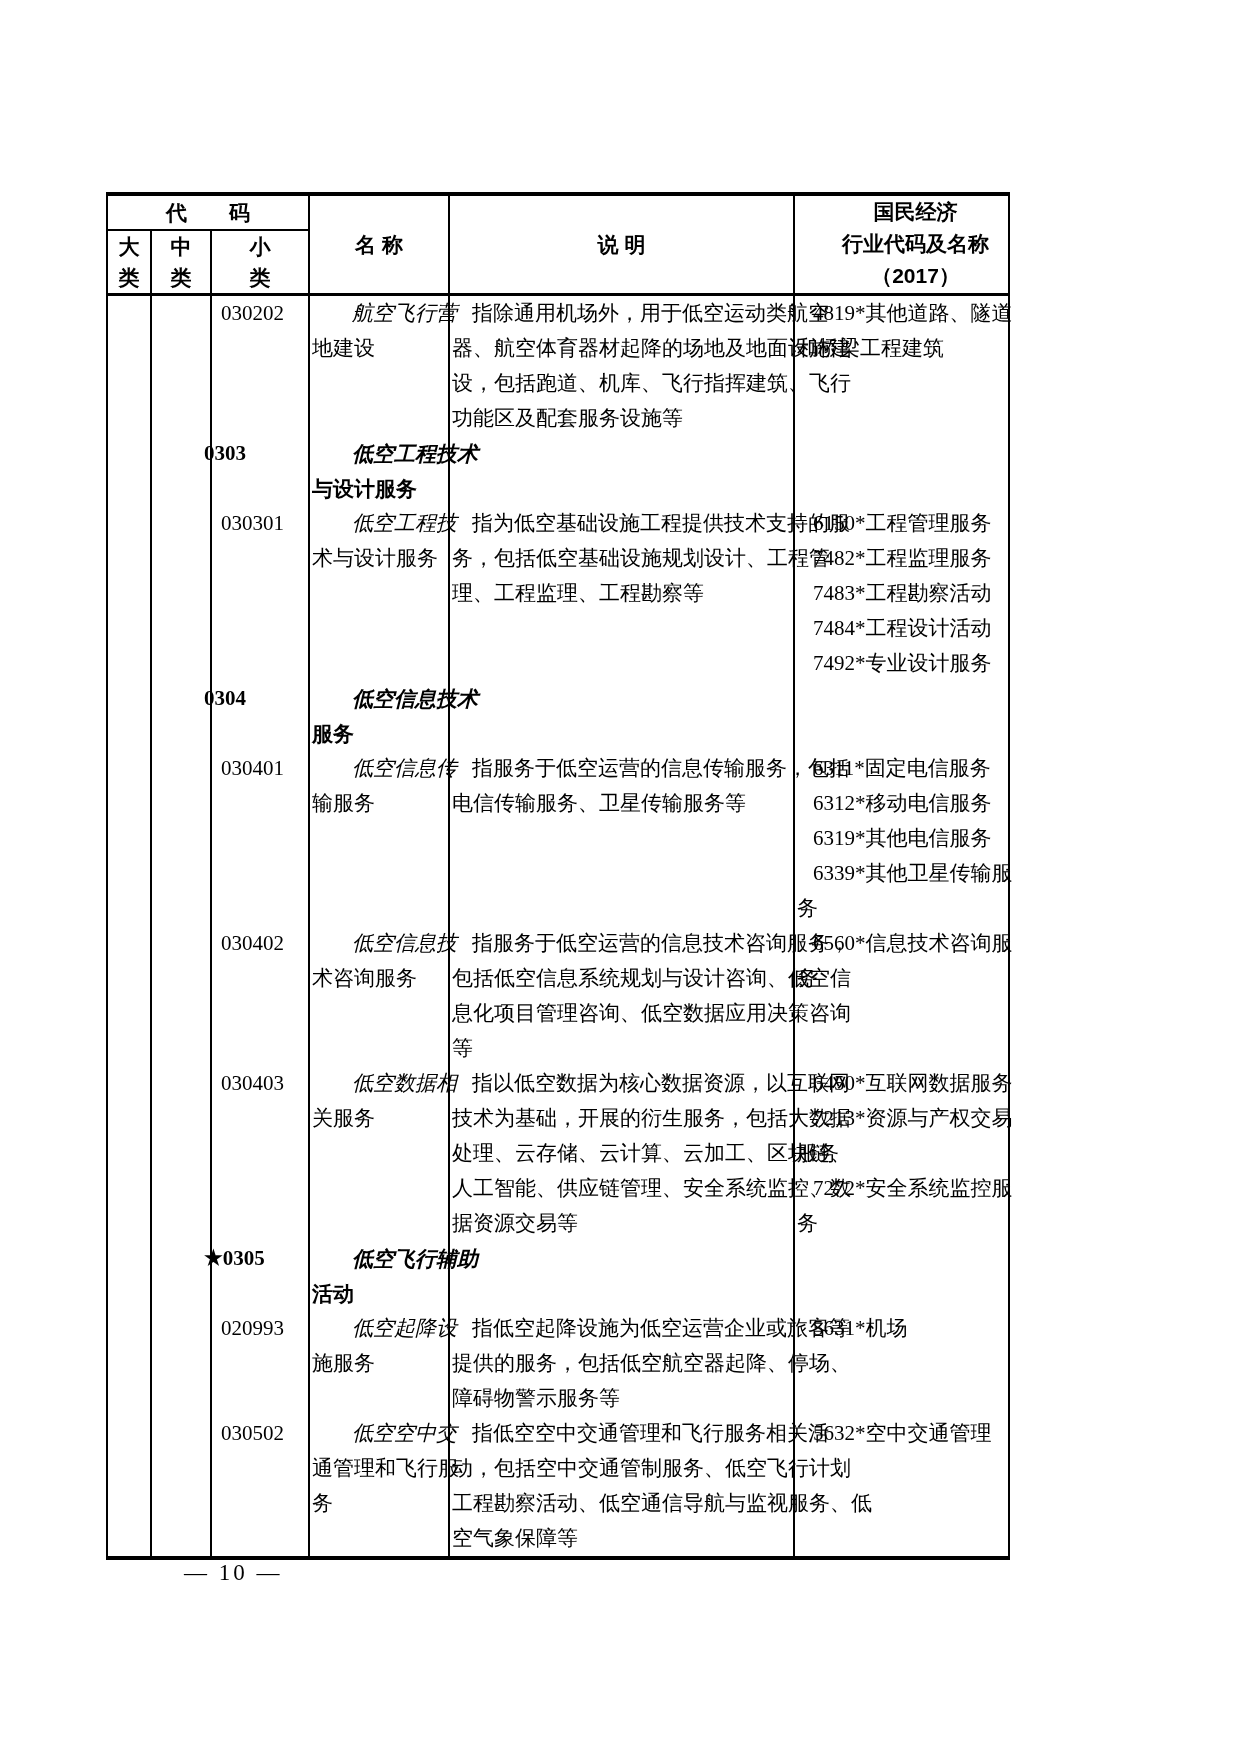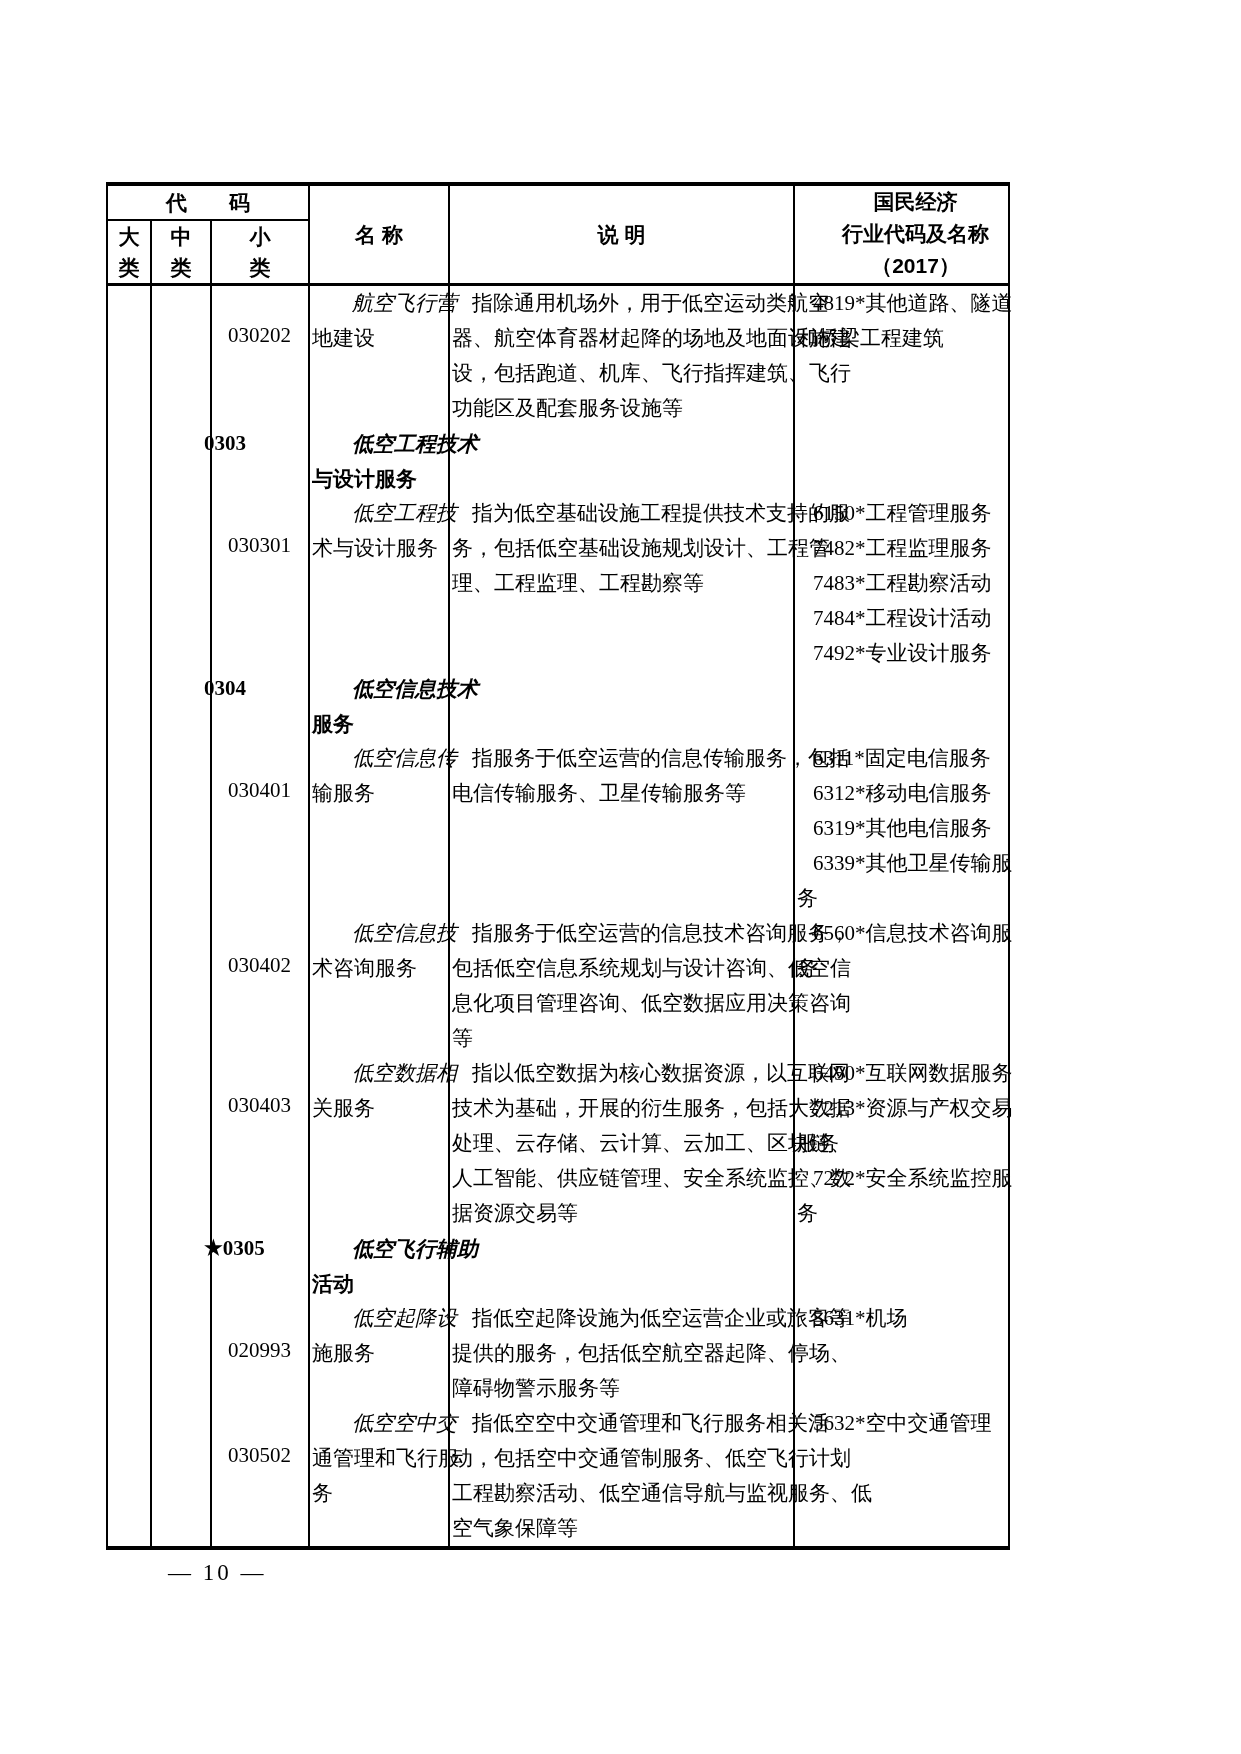--- a/index.html
+++ b/index.html
@@ -3,21 +3,21 @@
 <meta charset="utf-8">
 <style>
   html,body { margin:0; padding:0; background:#e8e8e8; }
   .page {
     position:relative; width:1241px; height:1754px; margin:0 auto;
     background:#ffffff; color:#000;
     font-family:"Liberation Serif","DejaVu Serif",serif;
     overflow:hidden;
   }
   table.cls {
-    position:absolute; left:106px; top:182px; width:902px;
+    position:absolute; left:106px; top:192px; width:902px;
     border-collapse:collapse; table-layout:fixed;
     border:solid #000; border-width:4px 2px 4px 2px;
   }
   col.c1{width:44px} col.c2{width:60px} col.c3{width:98px}
   col.c4{width:140px} col.c5{width:345px} col.c6{width:215px}
   th,td { border:0; padding:0; vertical-align:top; font-weight:normal; text-align:left; }
   
   .vl { border-left:2px solid #000; }
   
   thead th { text-align:center; font-family:"Liberation Sans","DejaVu Sans",sans-serif; font-weight:600; font-size:21px; }
@@ -26,27 +26,27 @@
   th.codegrp { border-bottom:2px solid #000; line-height:33px; }
   th.sub span { display:block; line-height:31px; }
   tr.h2 th { border-bottom:3px solid #000; }
   th.span2 { border-bottom:3px solid #000; vertical-align:middle; }
   th.hind { border-bottom:3px solid #000; vertical-align:top;padding-left:28px; }
   th.hind div { line-height:32px; }
   
   .ln { height:35px; line-height:35px; font-size:21px; white-space:nowrap; overflow:visible; }
   td .ln { padding-left:2px; }
   .c-zhong .ln { padding-left:4px; font-weight:bold;margin-left:48px; }
-  .c-xiao .ln { padding-left:16px;margin-top:32px; }
+  .c-xiao .ln { padding-left:9px; }
   .ind-name { padding-left:42px !important;font-style:italic; }
   .ind-desc { padding-left:22px !important; }
   .ind-ind  { padding-left:18px !important; }
   .b { font-weight:bold; font-family:"Liberation Sans","DejaVu Sans",sans-serif; }
   .footer {
-    position:absolute; left:168px; top:1560px;
+    position:absolute; left:184px; top:1560px;
     font-size:23px; letter-spacing:3px; font-family:"Liberation Serif","DejaVu Serif",serif;
   }
 </style>
 </head>
 <body>
 
 <div class="page">
 
   <table class="cls">
     <colgroup>

